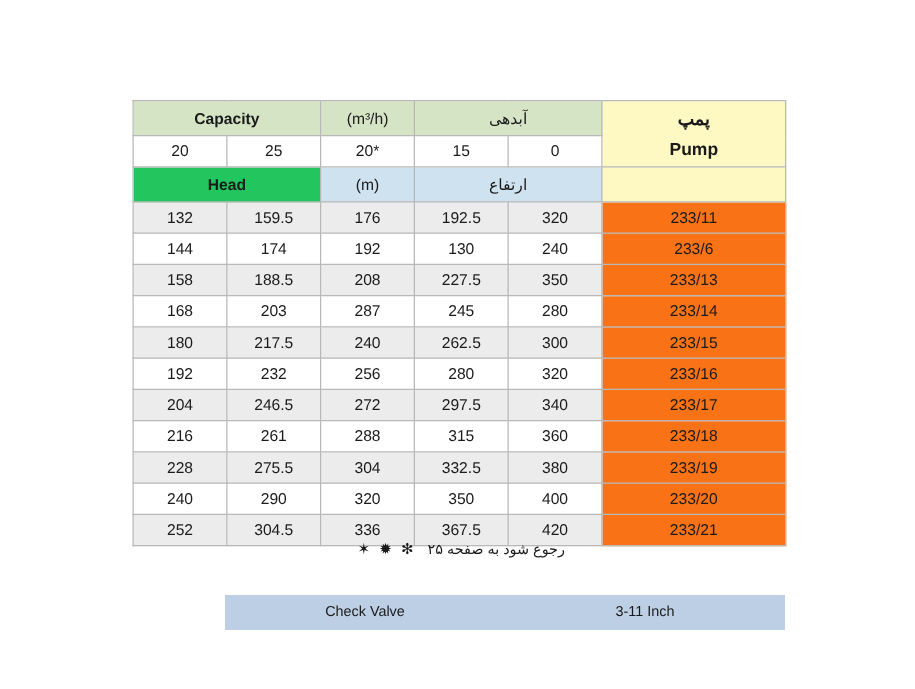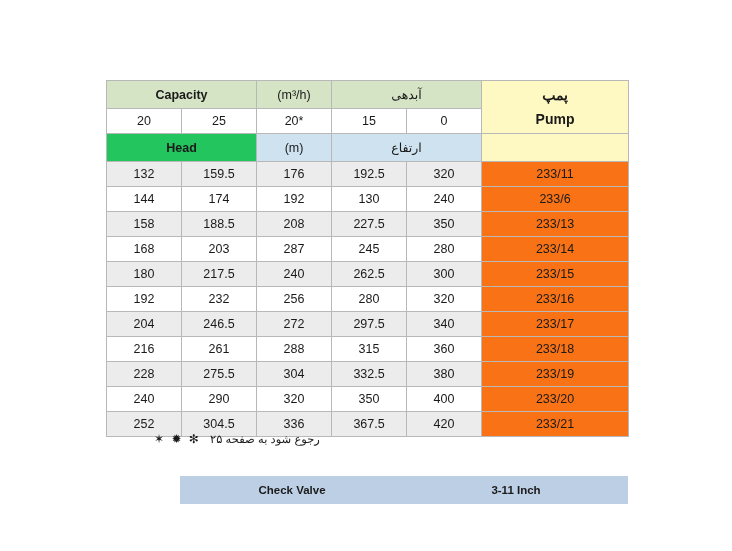--- a/index.html
+++ b/index.html
@@ -111,21 +111,21 @@
 
   
   tr.shade td { background: #ececec; }
 
   
   .note {
     position: absolute;
     right: 104px;
     top: 432px;
     width: 430px;
-    text-align: left;
+    text-align: center;
     direction: rtl;
     font-size: 11.5px;
     color: #1a1a1a;
   }
   .note .marks {
     display: inline-block;
     margin-right: 6px;
     letter-spacing: 2px;
     font-size: 12px;
   }
@@ -134,21 +134,21 @@
   .bottom-bar {
     position: absolute;
     left: 180px;
     top: 476px;
     width: 448px;
     height: 28px;
     background: #bdcfe4;
     display: flex;
     align-items: center;
     font-size: 11.5px;
-    font-weight: bold;
+    font-weight: normal;
   }
   .bottom-bar .seg {
     flex: 1 1 0;
     text-align: center;
     line-height: 28px;
   }
   .bottom-bar .seg.fa {
     direction: rtl;
     font-size: 12.5px;
   }

